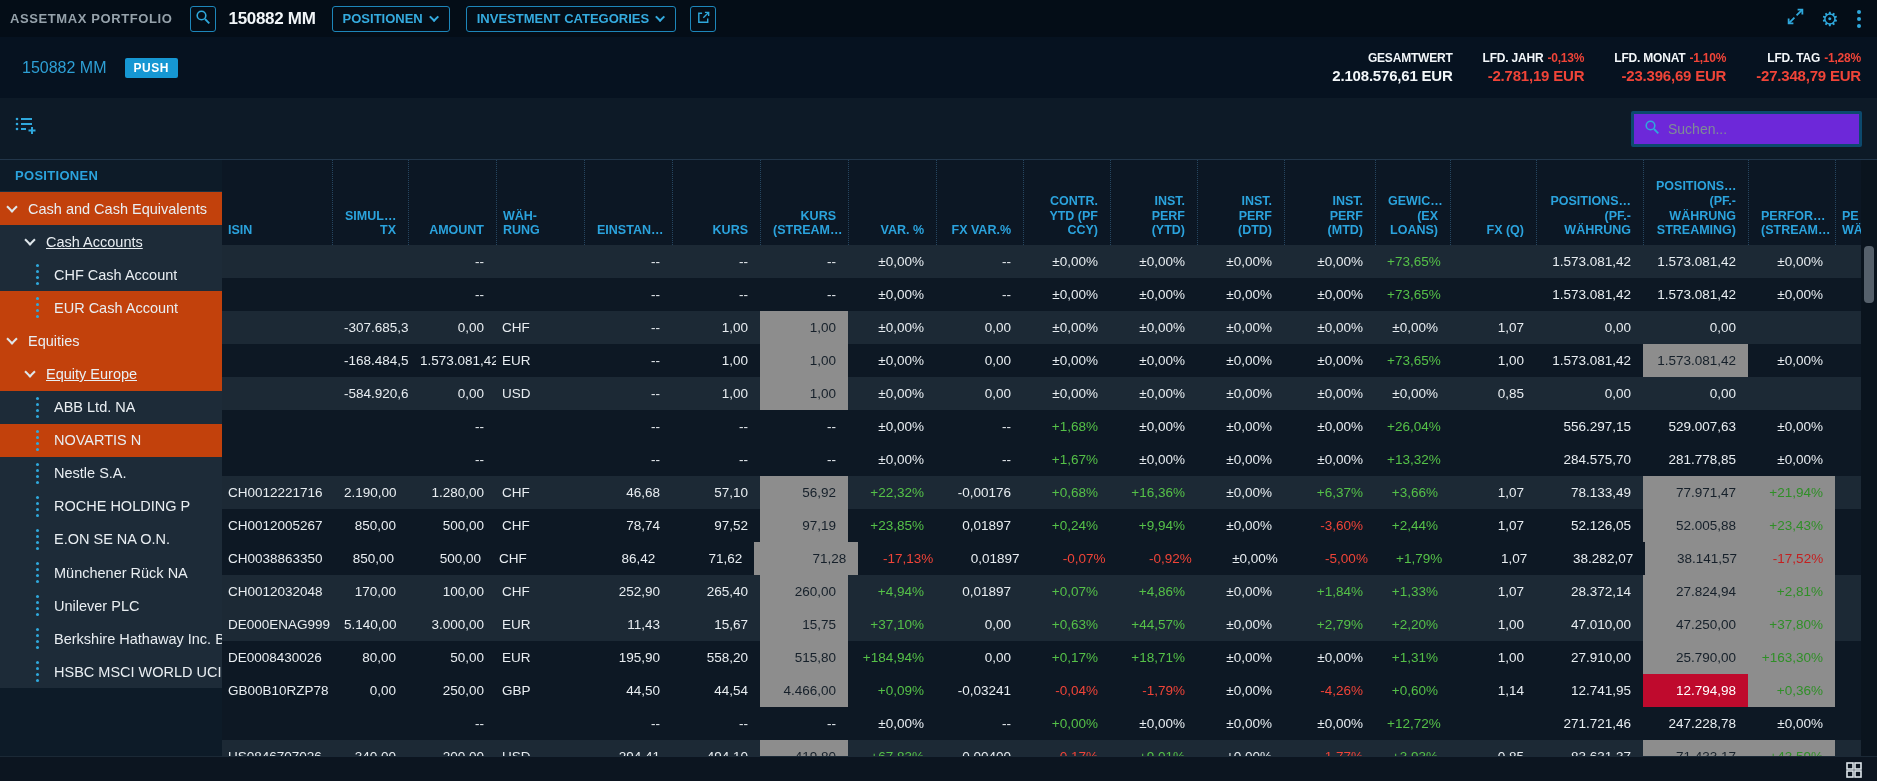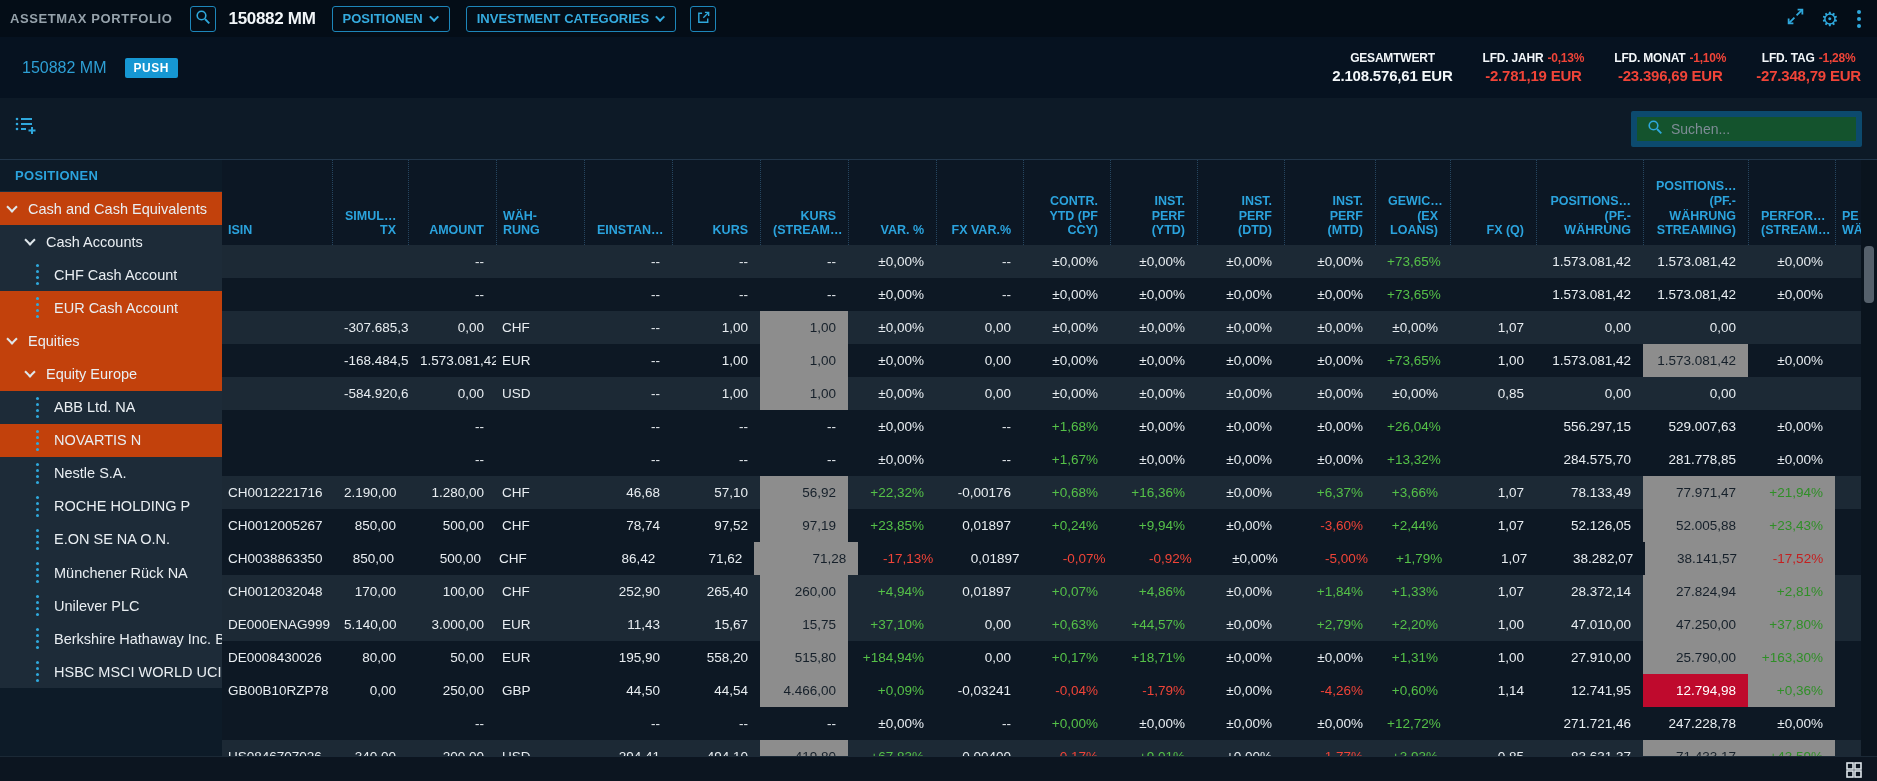--- a/index.html
+++ b/index.html
@@ -25,49 +25,49 @@
   .kebab { display:flex; flex-direction:column; gap:3px; cursor:pointer; padding:2px; }
   .kebab i { width:4px; height:4px; border-radius:50%; background:#2fa8dc; }
 
   
   .subbar { position:absolute; left:0; top:37px; width:1877px; height:61px; background:#061220;
     display:flex; align-items:center; }
   .sub-portfolio { margin-left:22px; color:#2d9fd4; font-size:16px; }
   .push-btn { margin-left:18px; height:20px; padding:0 9px; background:#1697d3; border:none; border-radius:2px;
     color:#fff; font-size:12px; font-weight:bold; letter-spacing:.5px; cursor:pointer; }
   .stats { margin-left:auto; margin-right:16px; display:flex; gap:30px; }
-  .stat { text-align:center; }
+  .stat { text-align:right; }
   .stat .lab { font-size:12px; font-weight:bold; color:#f2f6f9; letter-spacing:-.2px; }
   .stat .lab .pct { color:#f04438; margin-left:4px; }
   .stat .val { font-size:15px; font-weight:bold; color:#f04438; letter-spacing:-.2px; margin-top:2px; }
   .stat.white .val { color:#f2f6f9; }
 
   
   .toolbar { position:absolute; left:0; top:98px; width:1877px; height:62px; background:#0d1a27;
     border-bottom:1px solid #22364a; }
   .addlist-btn { position:absolute; left:14px; top:16px; color:#2fa8dc; cursor:pointer; background:none; border:none; }
-  .search-box { position:absolute; right:15px; top:13px; width:231px; height:36px; border:6px solid #0c4a6e;
-    border-radius:2px; background:#14532d; display:flex; align-items:center; padding:0 10px; gap:8px; color:#2fa8dc; }
+  .search-box { position:absolute; right:15px; top:13px; width:231px; height:36px; border:3px solid #0c4a6e;
+    border-radius:2px; background:#6d28d9; display:flex; align-items:center; padding:0 10px; gap:8px; color:#2fa8dc; }
   .search-box input { flex:1; background:transparent; border:none; outline:none; color:#c7d2da;
     font-size:14px; font-family:inherit; }
   .search-box input::placeholder { color:#7f8c96; }
 
   
   .sidebar { position:absolute; left:0; top:160px; width:222px; height:621px; background:#0d1b28; }
   .side-head { height:32px; line-height:32px; padding-left:15px; color:#2ba3dd; font-size:13px; font-weight:bold;
     letter-spacing:.3px; border-bottom:1px solid #1c2f40; }
   .tree-item { height:33.1px; display:flex; align-items:center; color:#e9eef2; font-size:14.5px; cursor:pointer; }
   .tree-item.shade-l { background:#1d2b38; }
   .tree-item.shade-d { background:#c2410c; }
   .tchev { width:8px; height:8px; border-left:2px solid #dfe7ec; border-bottom:2px solid #dfe7ec;
     transform:rotate(-45deg); display:inline-block; flex:none; margin-top:-4px; }
   .drag-dots { width:3px; height:3px; border-radius:50%; background:#2fa8dc; flex:none;
     box-shadow:0 -6px 0 #2fa8dc, 0 6px 0 #2fa8dc, 0 12px 0 #2fa8dc; margin-top:-6px; }
   .lvl0 .tchev { margin-left:8px; } .lvl0 .tlabel { margin-left:12px; }
-  .lvl1 .tchev { margin-left:26px; } .lvl1 .tlabel { margin-left:12px; }
+  .lvl1 .tchev { margin-left:26px; } .lvl1 .tlabel { margin-left:12px;text-decoration:underline; }
   .lvl2 .drag-dots { margin-left:36px; } .lvl2 .tlabel { margin-left:15px; }
   .tlabel { white-space:nowrap; overflow:hidden; }
 
   
   .grid { position:absolute; left:222px; top:160px; width:1639px; height:621px; background:#0b1520; }
   .grid-header { display:flex; height:85px; border-bottom:0; background:#0c1724; }
   .gh-cell { display:flex; flex-direction:column; justify-content:flex-end; padding:0 12px 7px 12px;
     color:#2ba3dd; font-size:12.5px; font-weight:bold; line-height:1.18; text-align:right;
     border-left:1px dotted rgba(78,142,187,.4); overflow:hidden; cursor:pointer; }
   .gh-cell:first-child { border-left:none; }

